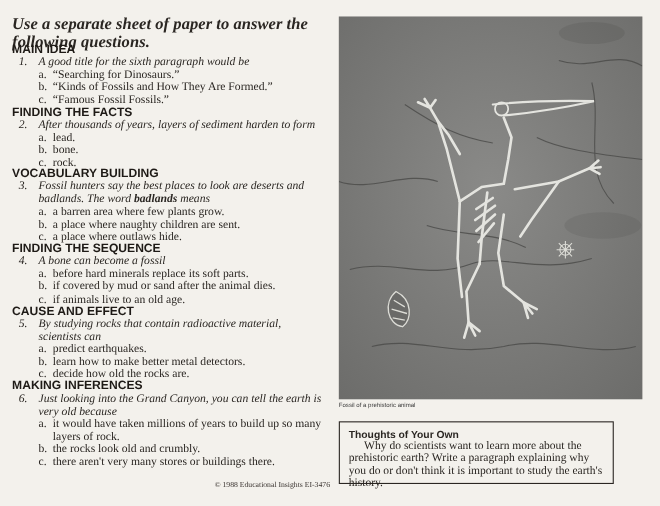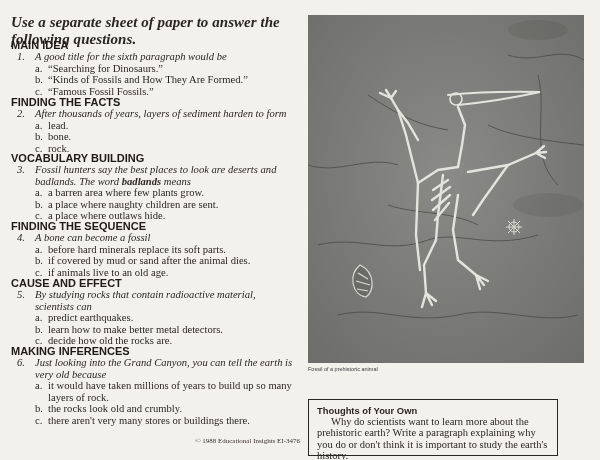--- a/index.html
+++ b/index.html
@@ -32,21 +32,21 @@
   .photo {
     position:absolute; left:308px; top:15px; width:276px; height:348px;
     background:#7d7d7b; overflow:hidden;
   }
   .photo svg { width:100%; height:100%; display:block; }
   .caption {
     position:absolute; left:308px; top:366px;
     font-family:"Liberation Sans","DejaVu Sans",sans-serif; font-size:5.5px; color:#3a3a3a;
   }
   .box {
-    position:absolute; left:308px; top:399px; width:250px; height:57px;
+    position:absolute; left:308px; top:383px; width:250px; height:57px;
     border:1.5px solid #2a2622; box-sizing:border-box; padding:5px 0 0 8px;
   }
   .box-title {
     font-family:"Liberation Sans","DejaVu Sans",sans-serif;
     font-weight:bold; font-size:9.4px; line-height:11px;
   }
   .box-text { font-size:10.5px; line-height:11.4px; text-indent:14px; padding-right:4px; }
 </style>
 </head>
 <body>

